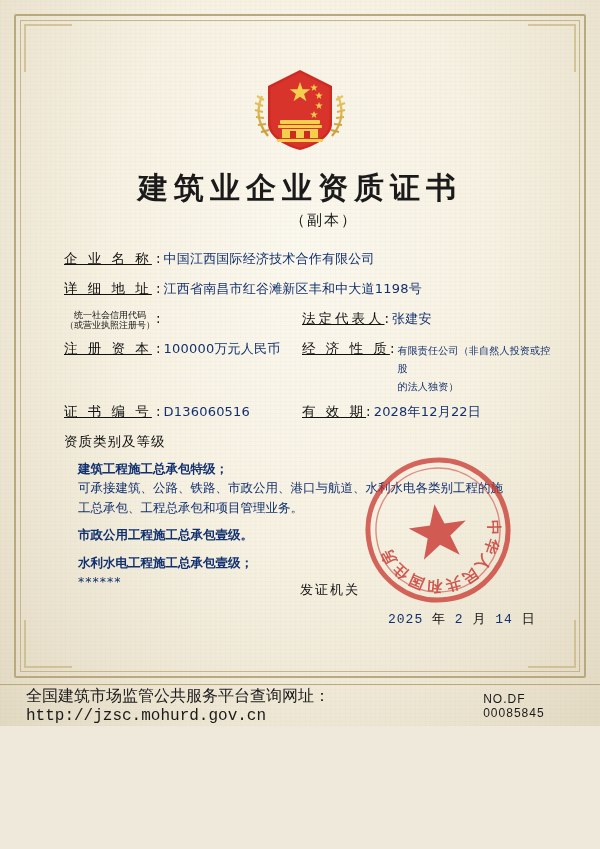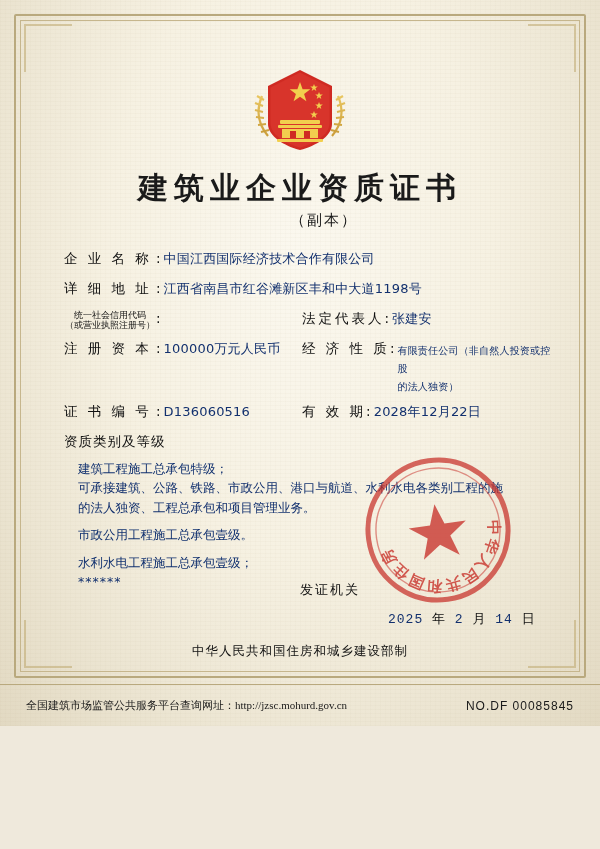--- a/index.html
+++ b/index.html
@@ -107,20 +107,21 @@
   }
   .col.left { width: 238px; flex: none; }
   .col.right { flex: 1; }
   .lbl {
     font-family: "DejaVu Sans", sans-serif;
     font-size: 13.5px;
     color: #111;
     white-space: nowrap;
     letter-spacing: 3px;
     flex: none;
+    text-decoration: underline;
   }
   .lbl.w6 { width: 92px; }
   .lbl.w4 { width: 92px; }
   .colon {
     font-family: "DejaVu Sans", sans-serif;
     font-size: 13.5px;
     color: #111;
     margin: 0 3px 0 0;
     flex: none;
   }
@@ -165,21 +166,21 @@
     margin-top: 6px;
   }
   .qual-body {
     margin-top: 7px;
     margin-left: 14px;
     font-family: "DejaVu Sans", sans-serif;
     font-size: 12.5px;
     color: #12306e;
     line-height: 1.55;
   }
-  .qual-body .b { font-weight: normal; color:#10306f;margin-top:8px; }
+  .qual-body .b { font-weight: bold; color:#10306f;margin-top:8px; }
   .stars { letter-spacing: 1px; }
 
   
   .seal {
     position: absolute;
     right: 86px;
     bottom: 120px;
     width: 152px;
     height: 152px;
     opacity: .86;
@@ -221,22 +222,22 @@
     bottom: 0;
     height: 42px;
     border-top: 1px solid #b9a97e;
     display: flex;
     align-items: center;
     justify-content: space-between;
     padding: 0 26px;
     box-sizing: border-box;
   }
   .footer .f-left {
-    font-family: Liberation Serif, serif;
-    font-size: 11px;
+    font-family: Liberation Mono, monospace;
+    font-size: 16px;
     color: #1a1a1a;
   }
   .footer .f-right {
     font-family: Liberation Sans, sans-serif;
     font-size: 12px;
     color: #1a1a1a;
     letter-spacing: 1px;
   }
 </style>
 </head>
@@ -348,21 +349,21 @@
         <span class="colon">:</span>
         <span class="val">2028年12月22日</span>
       </div>
     </div>
 
     <div class="qual-head">资质类别及等级</div>
 
     <div class="qual-body">
       <div class="b">建筑工程施工总承包特级；</div>
       <div>可承接建筑、公路、铁路、市政公用、港口与航道、水利水电各类别工程的施</div>
-      <div>的法人独资、工程总承包和项目管理业务。</div>
+      <div>工总承包、工程总承包和项目管理业务。</div>
       <div class="b">市政公用工程施工总承包壹级。</div>
       <div class="b">水利水电工程施工总承包壹级；</div>
       <div class="stars">******</div>
     </div>
   </div>
 
   <div class="seal">
     <svg width="152" height="152" viewBox="0 0 152 152">
       <g transform="rotate(-8 76 76)">
         <circle cx="76" cy="76" r="70" fill="none" stroke="#c8312a" stroke-width="5" opacity="0.85"></circle>
@@ -384,19 +385,18 @@
 
   <div class="date-line">
     <span class="d">2025</span>
     <span>年</span>
     <span class="d">2</span>
     <span>月</span>
     <span class="d">14</span>
     <span>日</span>
   </div>
 
-  <div class="issuer-org">中华人民共和国住房和城乡建设部制</div>
 
   <div class="footer">
     <div class="f-left">全国建筑市场监管公共服务平台查询网址：http://jzsc.mohurd.gov.cn</div>
     <div class="f-right">NO.DF 00085845</div>
   </div>
 </div>
 
 </body></html>

